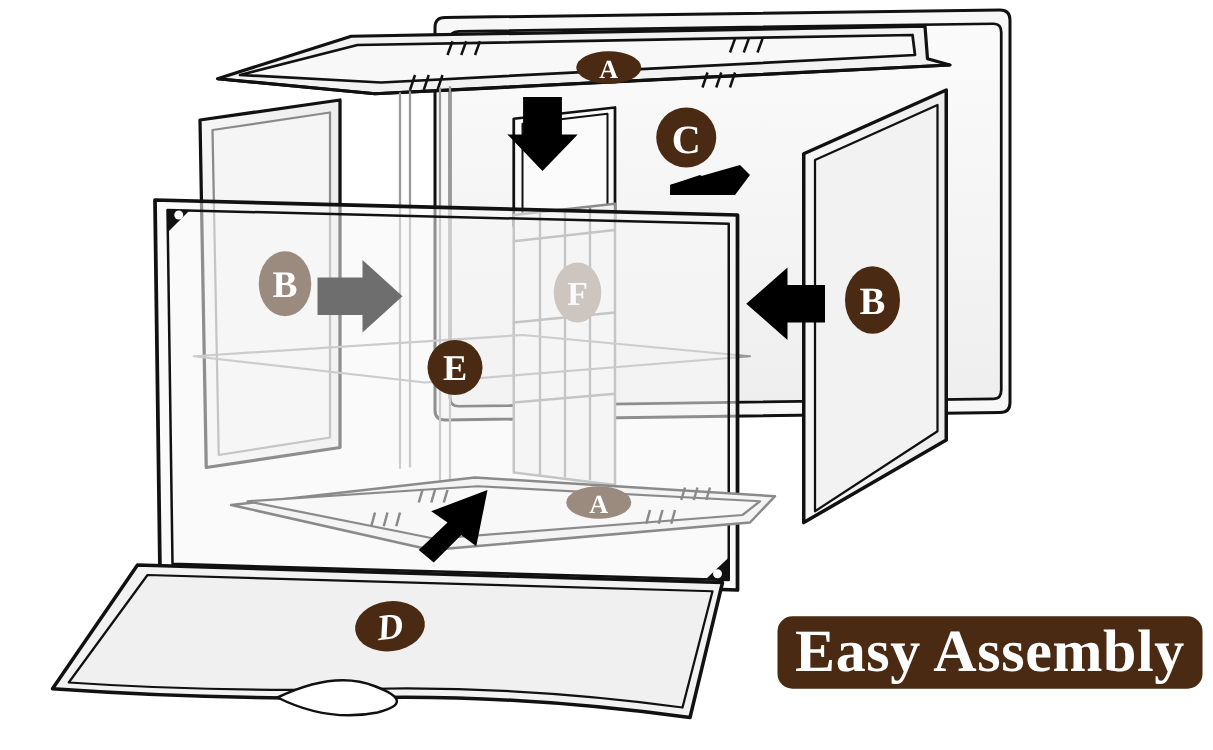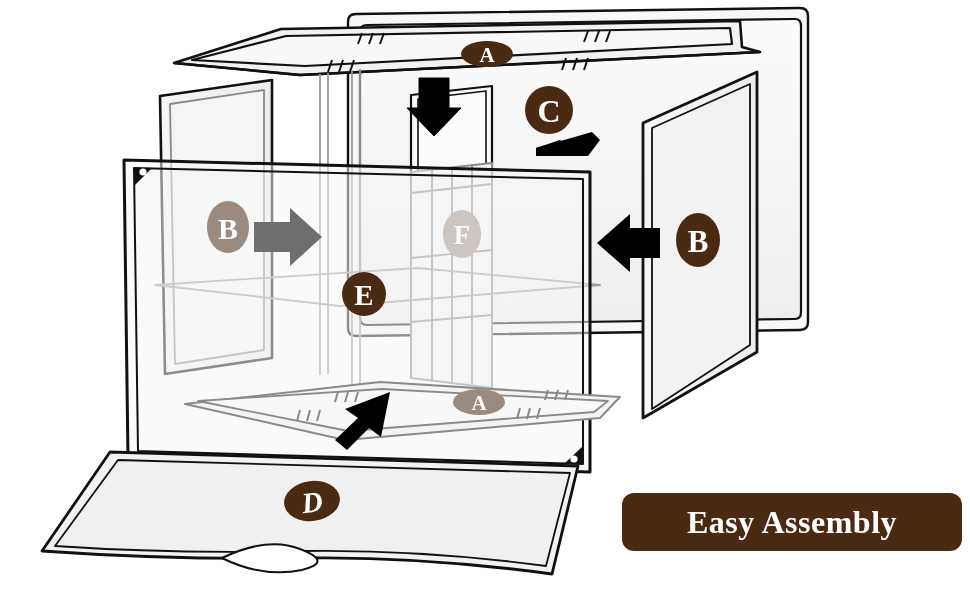--- a/index.html
+++ b/index.html
@@ -40,21 +40,21 @@
     width: 340px;
     height: 58px;
     border-radius: 12px;
     display: flex;
     align-items: center;
     justify-content: center;
     box-sizing: border-box;
   }
   #banner-label {
     font-family: "Liberation Serif", serif;
-    font-size: 32px;
+    font-size: 48px;
     font-weight: bold;
     color: #ffffff;
     letter-spacing: 0.5px;
     white-space: nowrap;
     line-height: 1;
   }
 </style>
 </head>
 <body>
 

